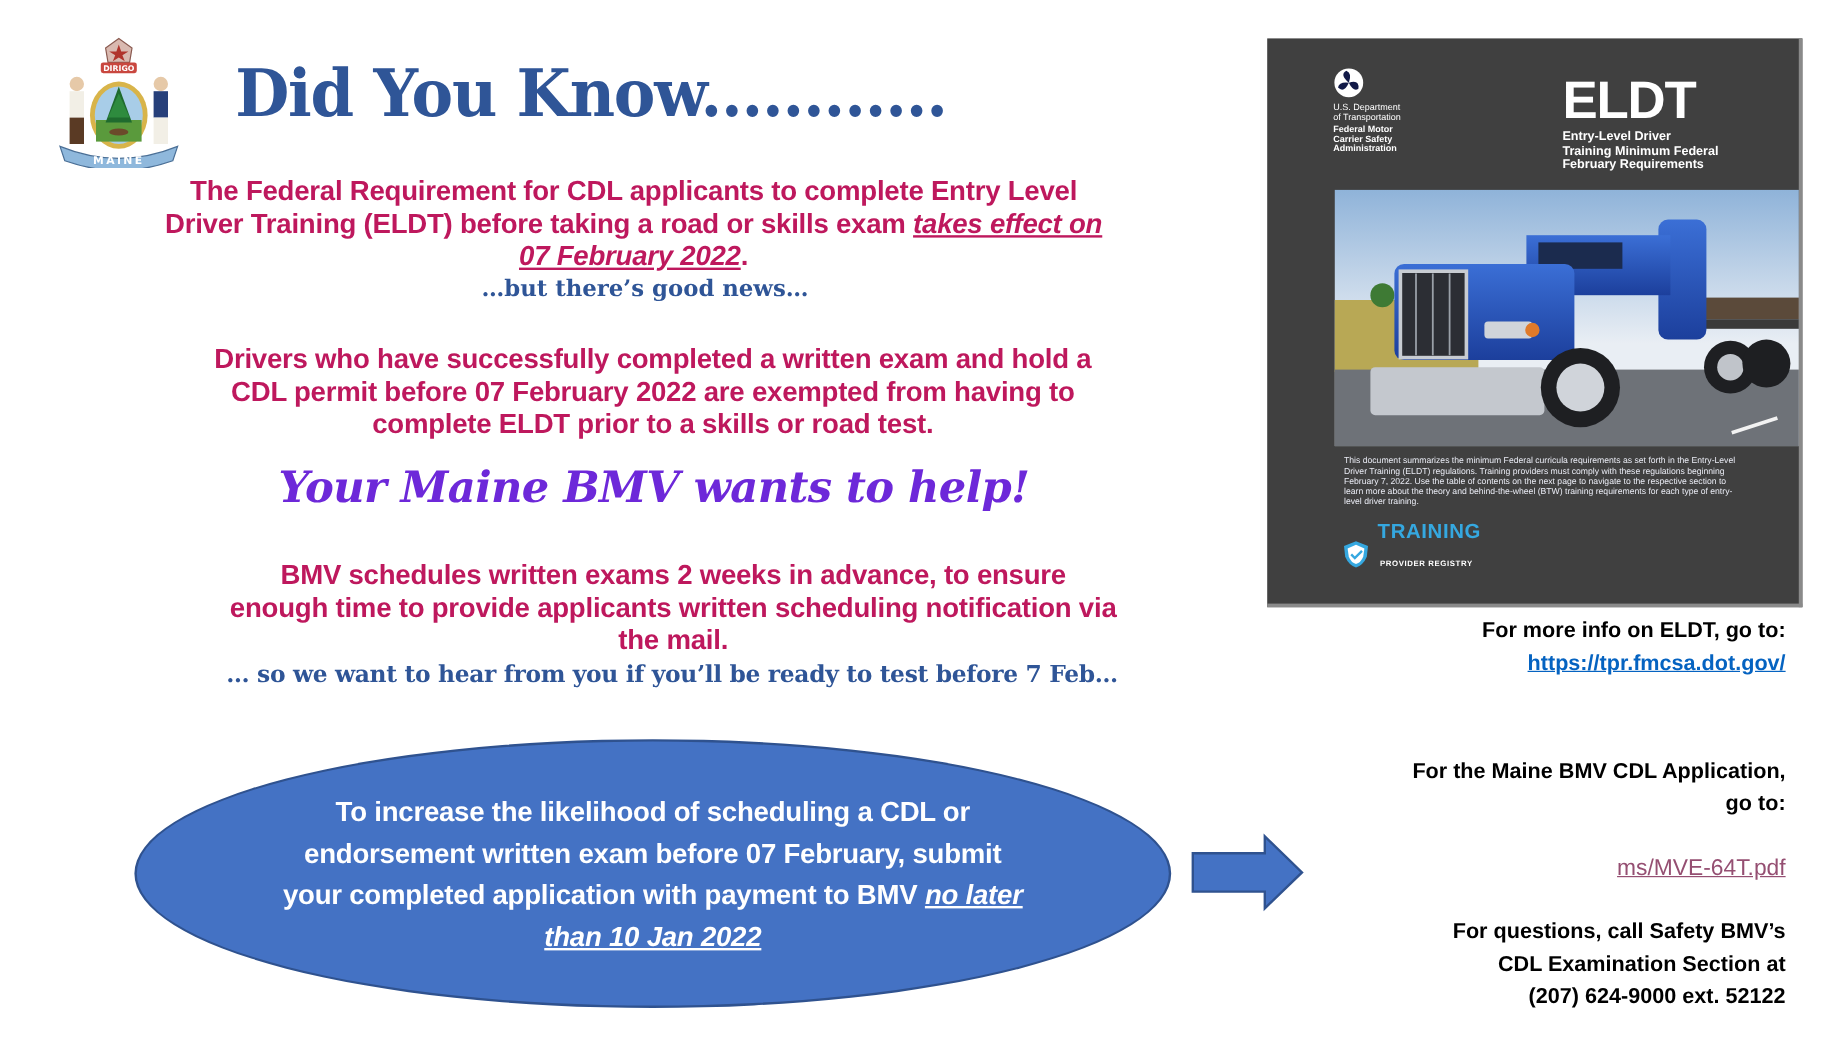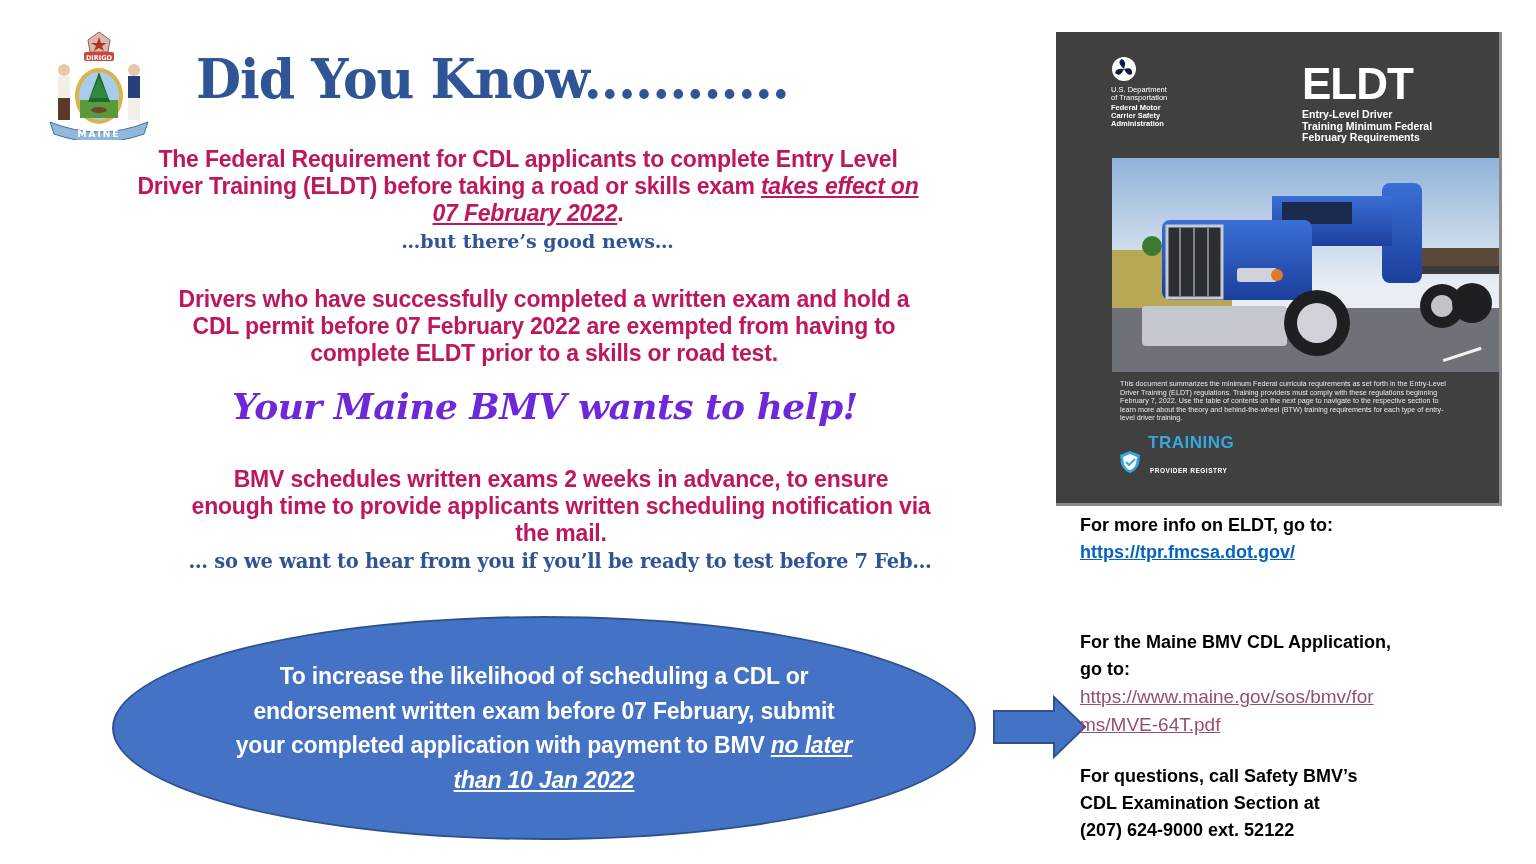--- a/index.html
+++ b/index.html
@@ -77,21 +77,21 @@
 
   .truck-photo { left: 56px; top: 126px; width: 388px; height: 214px; overflow: hidden; }
 
   .cover-desc { left: 64px; top: 348px; width: 330px; color: #e8eaf3; font-size: 7.2px; line-height: 8.6px; }
 
   .tpr-shield { left: 62px; top: 418px; width: 24px; height: 24px; }
   .tpr-title { left: 92px; top: 402px; color: #35A8E0; font-weight: 900; font-size: 17px; line-height: 17px; letter-spacing: 0.5px; }
   .tpr-sub { left: 94px; top: 435px; color: #fff; font-weight: bold; font-size: 6.5px; letter-spacing: 0.5px; }
 
   
-  .right-text { font-weight: bold; font-size: 18px; line-height: 27px; text-align: left; color: #000; }
+  .right-text { font-weight: bold; font-size: 18px; line-height: 27px; text-align: right; color: #000; }
   .more-info { left: 1080px; top: 512px; width: 408px; }
   .link-blue { color: #0563C1; text-decoration: underline; }
   .app-info { left: 1080px; top: 629px; width: 408px; }
   .link-purple { color: #954F72; text-decoration: underline; font-weight: normal; font-size: 19px; }
   .questions { left: 1080px; top: 763px; width: 408px; }
 </style>
 </head>
 <body>
 
 <div class="abs seal">
@@ -221,21 +221,21 @@
 
 <div class="abs right-text more-info">
   <div>For more info on ELDT, go to:</div>
   <a class="link-blue">https://tpr.fmcsa.dot.gov/</a>
 </div>
 
 <div class="abs right-text app-info">
   <div>For the Maine BMV CDL Application,</div>
   <div>go to:</div>
   <div>
-    <a class="link-purple">https://www.maine.gov/sos/bmv/for</a><br>
+    <br>
     <a class="link-purple">ms/MVE-64T.pdf</a>
   </div>
 </div>
 
 <div class="abs right-text questions">
   <div>For questions, call Safety BMV’s</div>
   <div>CDL Examination Section at</div>
   <div>(207) 624-9000 ext. 52122</div>
 </div>
 

